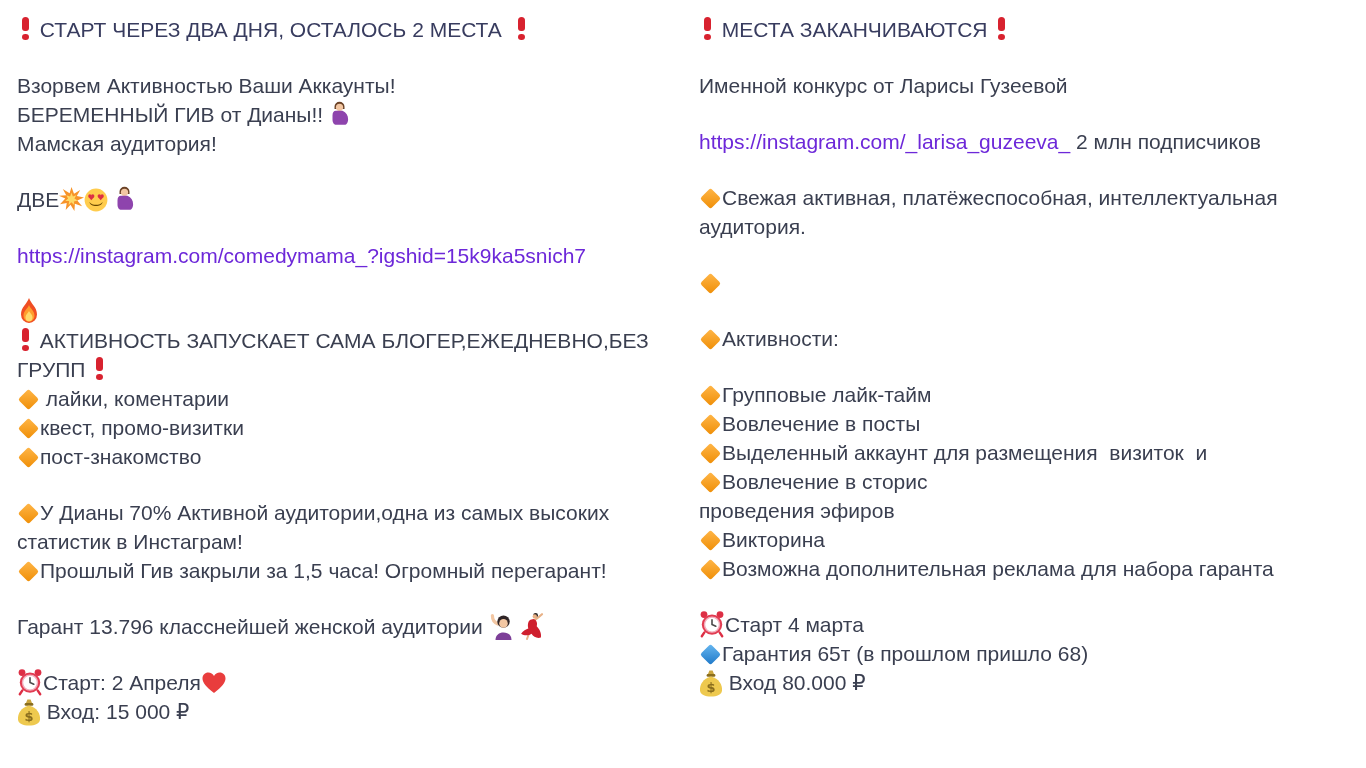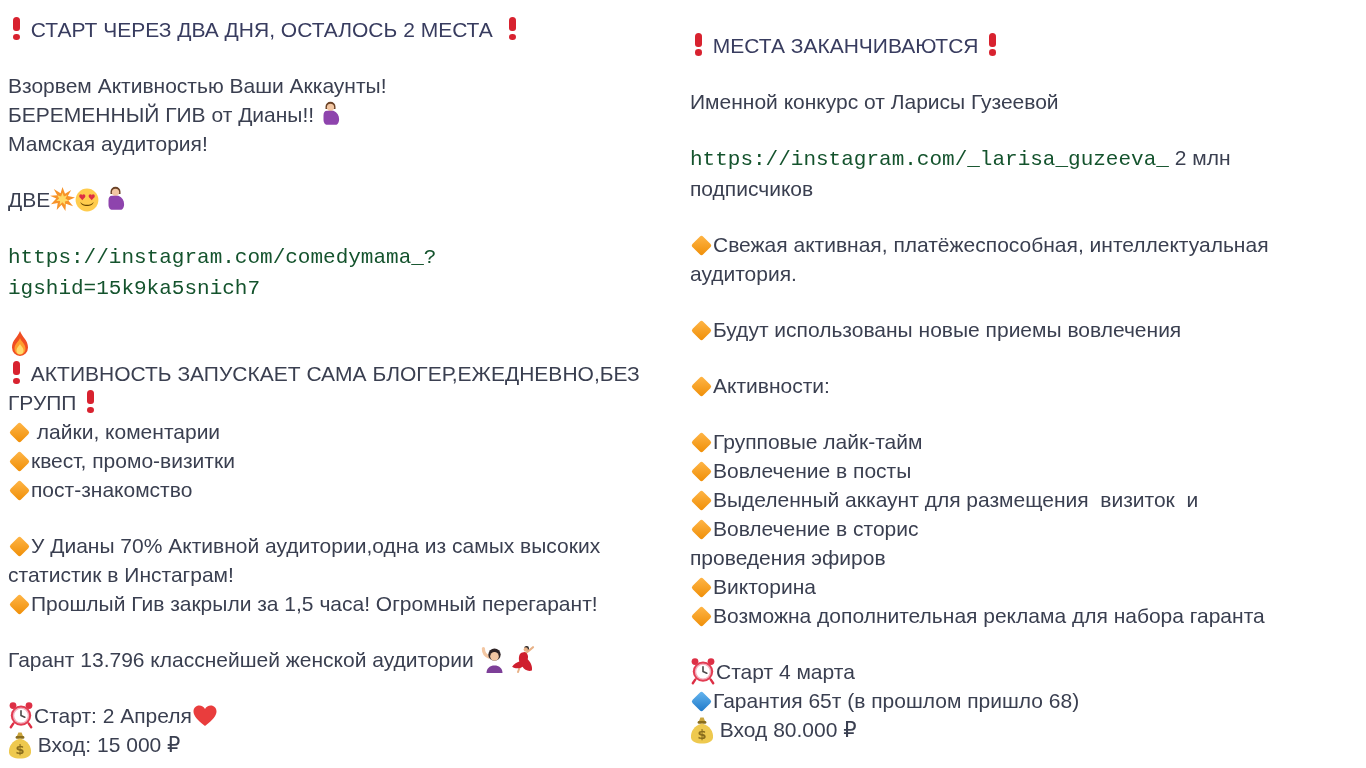--- a/index.html
+++ b/index.html
@@ -1,24 +1,24 @@
 <!DOCTYPE html>
 <html><head>
 <meta charset="utf-8">
 <style>
   html,body{margin:0;padding:0;background:#ffffff;}
   body{font-family:"Liberation Sans","DejaVu Sans",sans-serif;color:#3a3f50;font-size:21px;}
-  .page{display:flex;align-items:center;width:1366px;box-sizing:border-box;padding:15px 14px 10px 8px;background:#fff;}
+  .page{display:flex;align-items:flex-start;width:1366px;box-sizing:border-box;padding:15px 14px 10px 17px;background:#fff;}
   .post{width:656px;flex:none;}
   .post-left{margin-right:26px;}
   .block{margin-bottom:27px;}
   .block:last-child{margin-bottom:0;}
   .line{min-height:29px;line-height:29px;white-space:pre-wrap;}
   .title{color:#383c5f;}
-  .lnk{color:#14532d;text-decoration:none;cursor:pointer;font-family:Liberation Mono, monospace;}
+  .lnk{color:#6d28d9;text-decoration:none;cursor:pointer;}
   
   .ic{display:inline-block;position:relative;vertical-align:-4px;line-height:1;}
   .ic svg{display:block;width:100%;height:100%;}
   .ic-red-exclamation{width:13px;height:23px;vertical-align:-3px;margin:0 2px;}
   .ic-red-exclamation::before{content:"";position:absolute;left:3px;top:0;width:7px;height:14px;background:#d8222f;border-radius:3.5px 3.5px 3px 3px;}
   .ic-red-exclamation::after{content:"";position:absolute;left:3px;bottom:0;width:7px;height:6.5px;background:#d8222f;border-radius:50%;}
   .ic-orange-diamond,.ic-blue-diamond{width:23px;height:23px;vertical-align:-5px;}
   .ic-orange-diamond::before{content:"";position:absolute;left:4px;top:4px;width:15px;height:15px;border-radius:2.5px;background:linear-gradient(135deg,#ffb648,#ef8e06);transform:rotate(45deg);}
   .ic-blue-diamond::before{content:"";position:absolute;left:4px;top:4px;width:15px;height:15px;border-radius:2.5px;background:linear-gradient(135deg,#67b7f0,#1e78c8);transform:rotate(45deg);}
   .ic-fire{width:24px;height:27px;vertical-align:-5px;}
@@ -130,21 +130,21 @@
         <div class="line"><span>Именной конкурс от Ларисы Гузеевой</span></div>
       </div>
       <div class="block">
         <div class="line"><a class="lnk">https://instagram.com/_larisa_guzeeva_</a><span> 2 млн подписчиков</span></div>
       </div>
       <div class="block">
         <div class="line"><span class="ic ic-orange-diamond"></span><span>Свежая активная, платёжеспособная, интеллектуальная</span></div>
         <div class="line"><span>аудитория.</span></div>
       </div>
       <div class="block">
-        <div class="line"><span class="ic ic-orange-diamond"></span><span>Будут использованы новые приемы вовлечения</span></div>
+        <div class="line"><span class="ic ic-orange-diamond"></span></div>
       </div>
       <div class="block">
         <div class="line"><span class="ic ic-orange-diamond"></span><span>Активности:</span></div>
       </div>
       <div class="block">
         <div class="line"><span class="ic ic-orange-diamond"></span><span>Групповые лайк-тайм</span></div>
         <div class="line"><span class="ic ic-orange-diamond"></span><span>Вовлечение в посты</span></div>
         <div class="line"><span class="ic ic-orange-diamond"></span><span>Выделенный аккаунт для размещения  визиток  и</span></div>
         <div class="line"><span class="ic ic-orange-diamond"></span><span>Вовлечение в сторис</span></div>
         <div class="line"><span>проведения эфиров</span></div>

